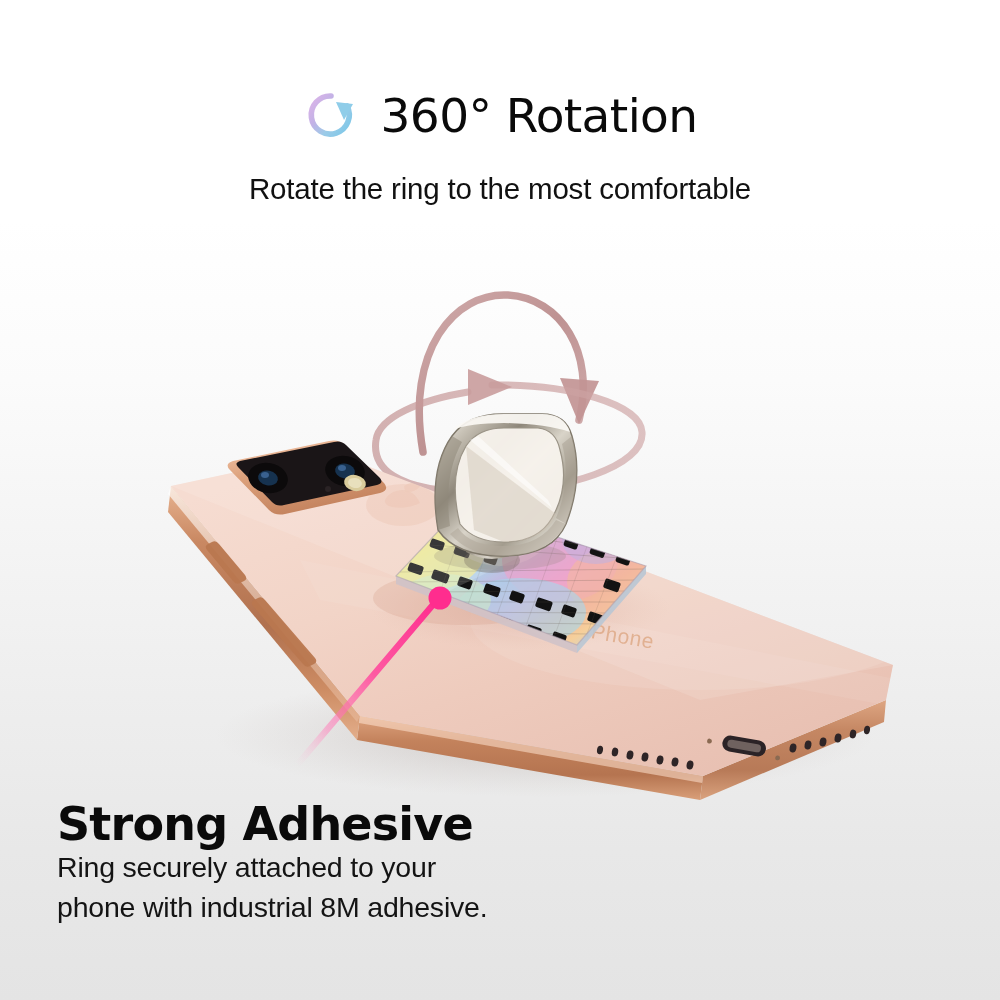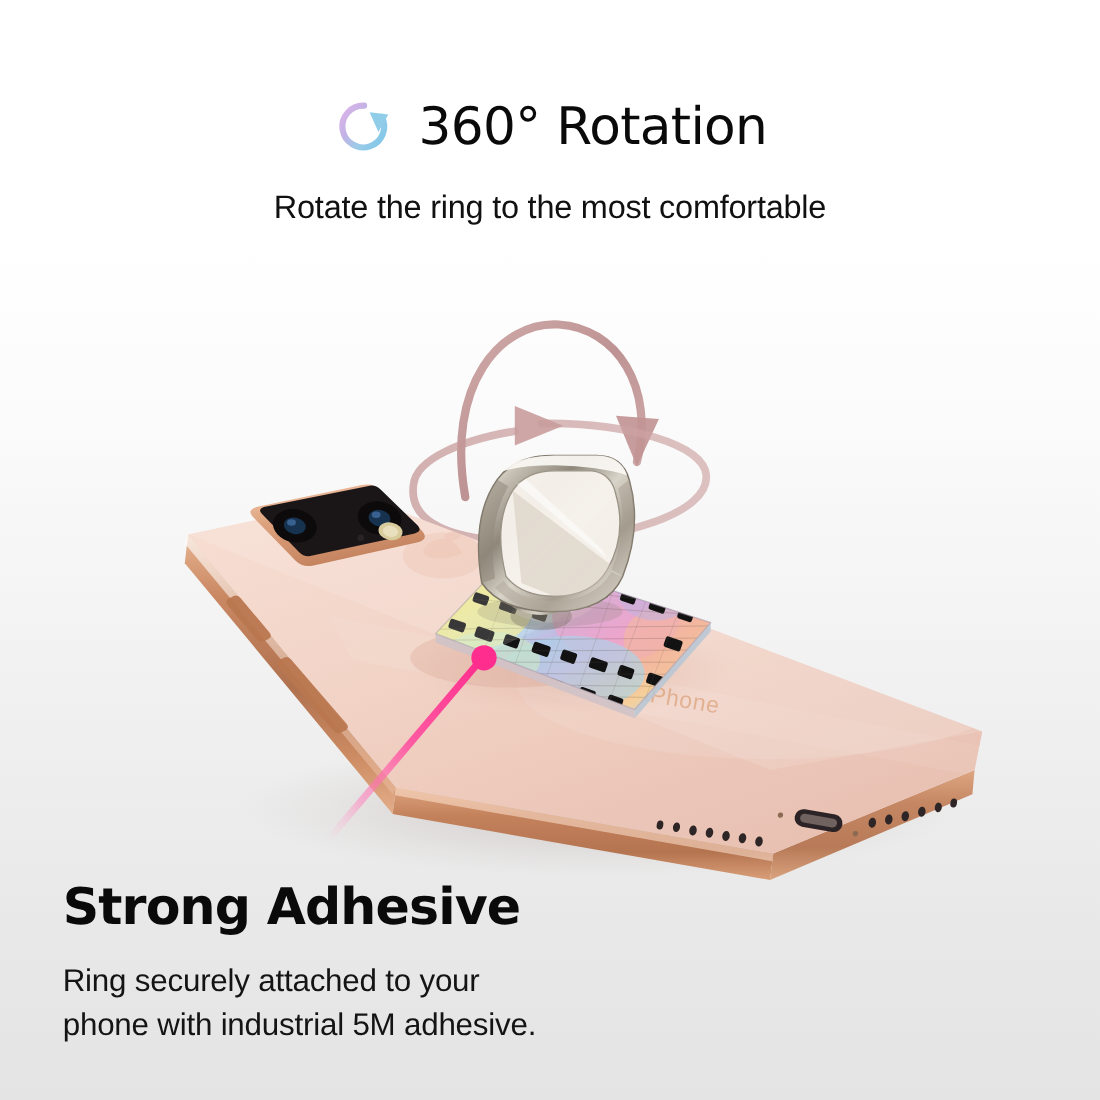--- a/index.html
+++ b/index.html
@@ -74,21 +74,20 @@
     font-family: "DejaVu Sans", sans-serif;
     font-size: 46px;
     font-weight: 700;
     letter-spacing: -0.8px;
     color: #0a0a0a;
     line-height: 1;
     white-space: nowrap;
     margin-top: 15px;
   }
   #bottom-desc {
-    margin-top: 25px;
     font-family: "Liberation Sans", sans-serif;
     font-size: 28.5px;
     font-weight: 400;
     color: #141414;
     line-height: 1.42;
     letter-spacing: -0.2px;
   }
 
   
   #product-art {
@@ -452,17 +451,17 @@
     </div>
     <div id="subhead">
       <div>Rotate the ring to the most comfortable</div>
     </div>
   </div>
 
   <div id="bottom-block">
     <div id="bottom-title">Strong Adhesive</div>
     <div id="bottom-desc">
       <div>Ring securely attached to your</div>
-      <div>phone with industrial 5M adhesive.</div>
+      <div>phone with industrial 8M adhesive.</div>
     </div>
   </div>
 
 </div>
 
 </body></html>

